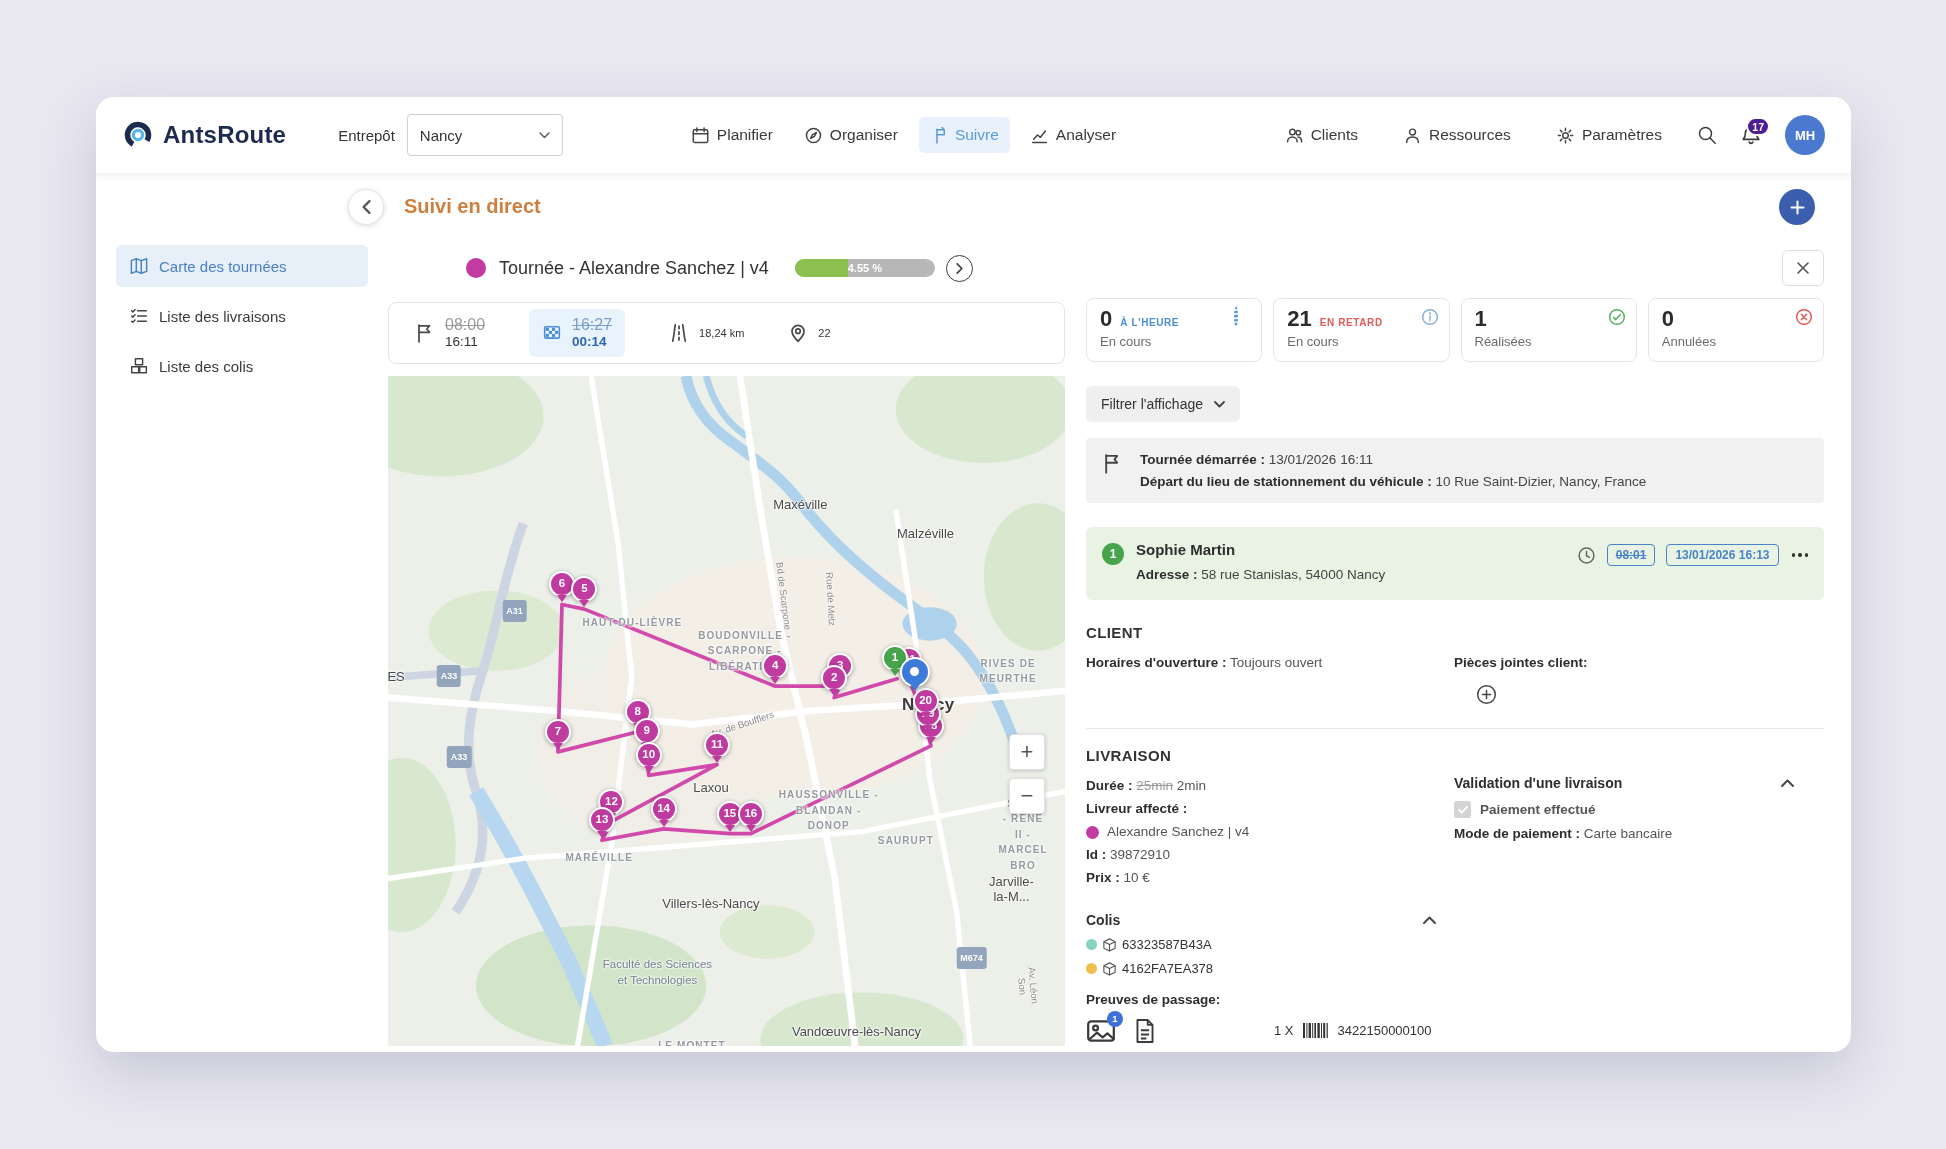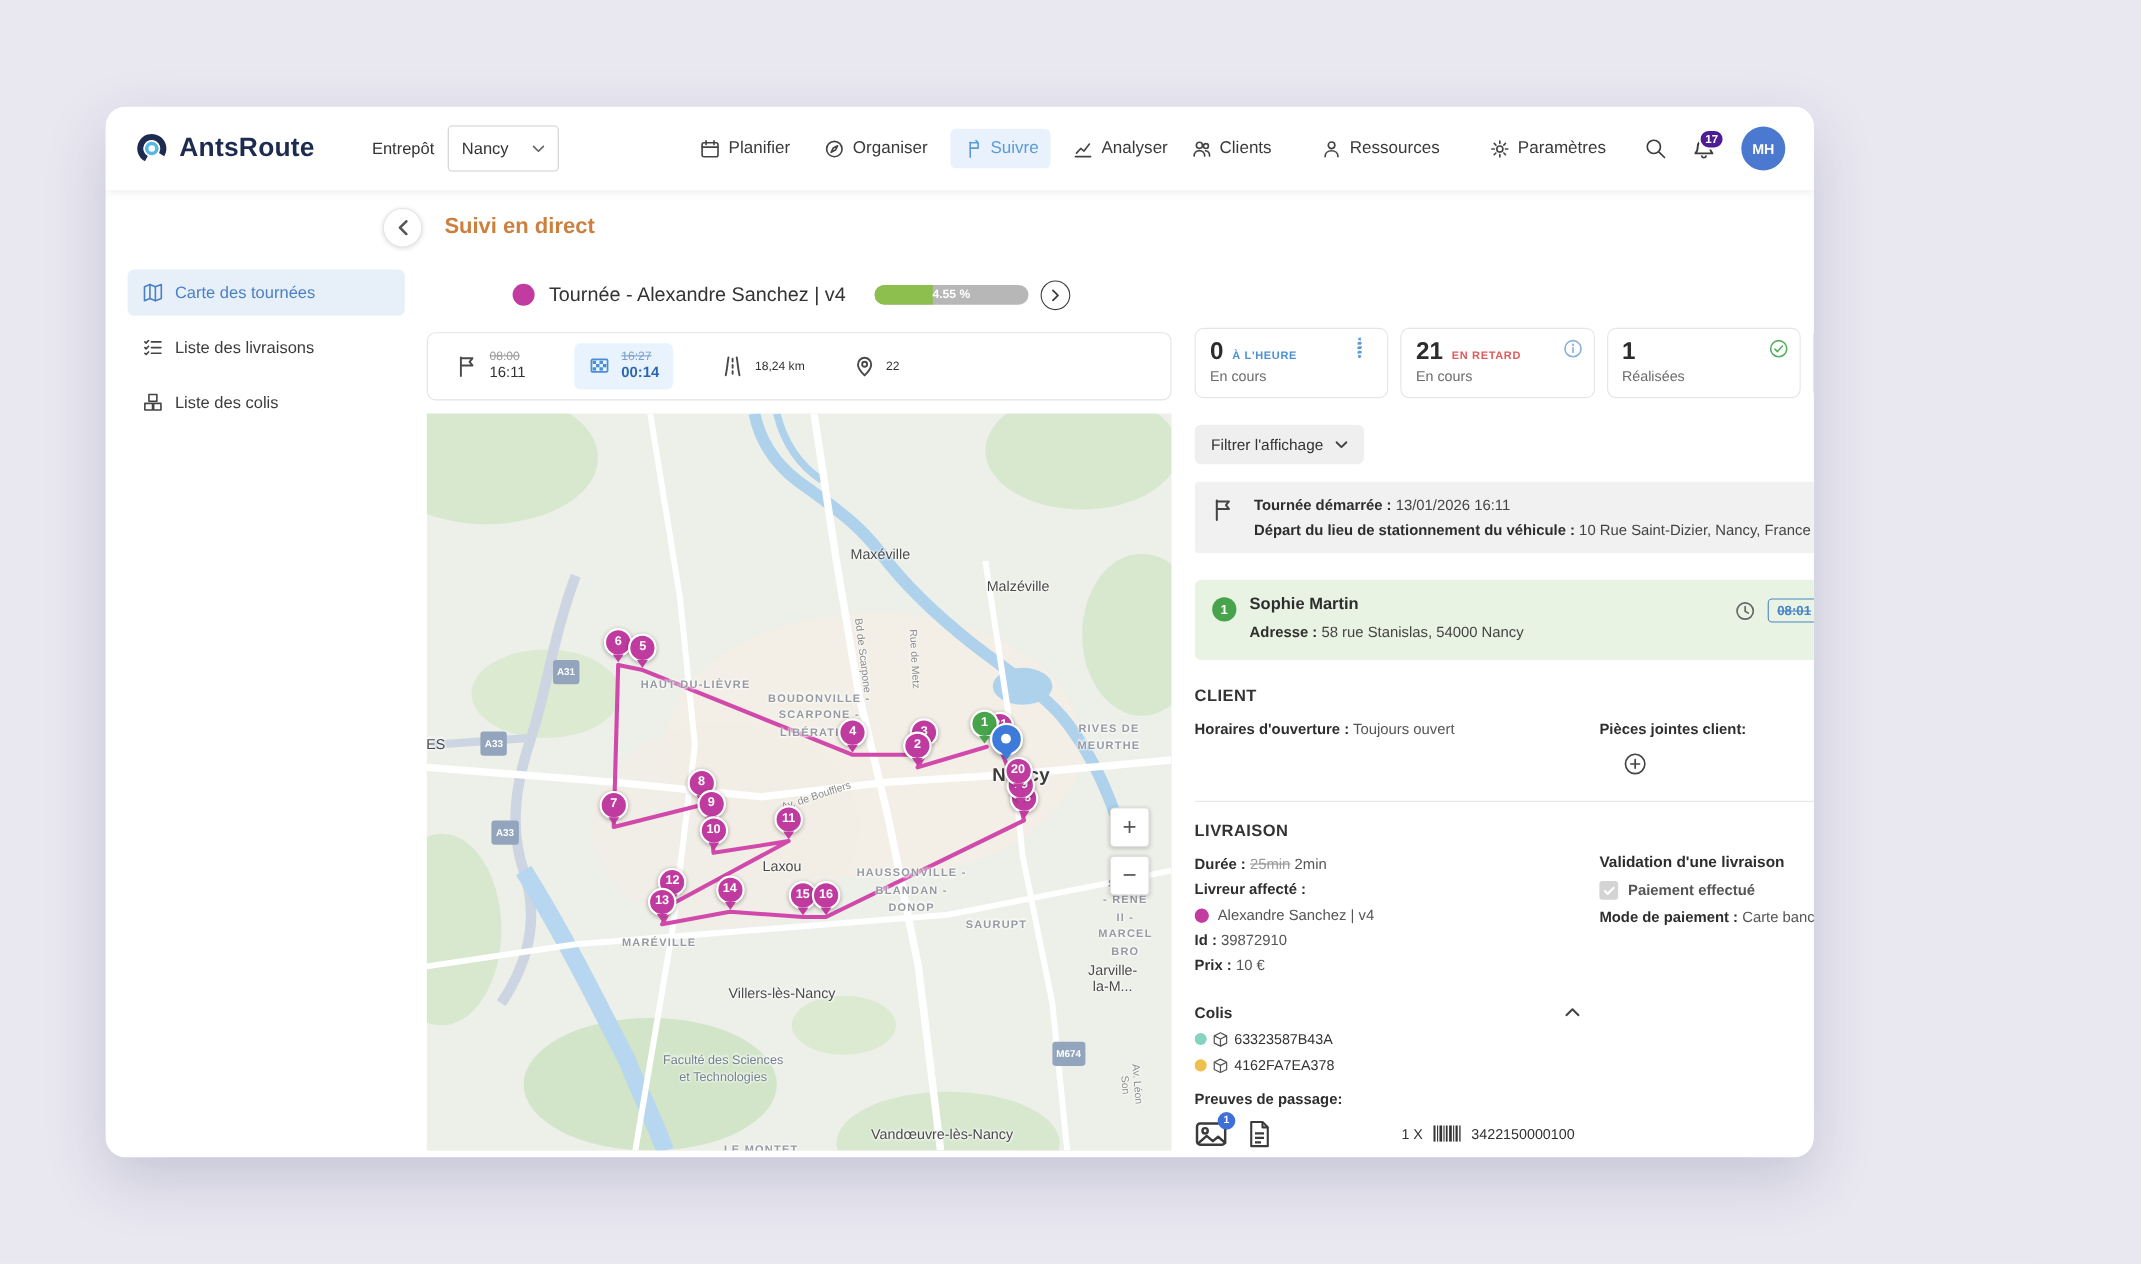--- a/index.html
+++ b/index.html
@@ -1,20 +1,20 @@
 <!DOCTYPE html>
 <html><head>
 <meta charset="utf-8">
 <style>
   html,body{margin:0;padding:0;overflow:hidden}
   body{width:1946px;height:1149px;background:#e9e8f1;font-family:"Liberation Sans",sans-serif;position:relative}
   *{box-sizing:border-box}
   svg{display:block}
 
-  .app-card{position:absolute;left:96px;top:97px;width:1553px;height:955px;background:#fff;border-radius:18px;
+  .app-card{position:absolute;left:96px;top:97px;width:1755px;height:955px;background:#fff;border-radius:18px;
     box-shadow:0 20px 55px rgba(40,40,90,.18);overflow:hidden}
 
   
   .topbar{position:absolute;left:0;top:0;right:0;height:76px;display:flex;align-items:center;padding:0 26px;
     background:#fff;box-shadow:0 2px 8px rgba(0,0,0,.08);z-index:20}
   .brand{display:flex;align-items:center;gap:9px;cursor:pointer}
   .brand-name{font-size:24px;font-weight:800;color:#1d2b50;letter-spacing:.2px}
   .wh-label{margin-left:52px;font-size:15px;color:#333}
   .wh-select{margin-left:12px;width:156px;height:42px;border:1px solid #cfcfcf;border-radius:4px;background:#fff;
     display:flex;align-items:center;justify-content:space-between;padding:0 12px;font-size:15px;color:#333;cursor:pointer}
@@ -60,21 +60,21 @@
   .next-btn svg{width:7px;height:11px;stroke:#3c3c3c;fill:none;stroke-width:1.8;stroke-linecap:round;stroke-linejoin:round}
   .close-btn{margin-left:auto;width:42px;height:36px;border:1px solid #ddd;border-radius:6px;background:#fff;
     display:flex;align-items:center;justify-content:center;cursor:pointer}
   .close-btn svg{width:12px;height:12px;stroke:#555;stroke-width:1.6;fill:none;stroke-linecap:round}
 
   
   .stats-bar{position:absolute;left:292px;top:205px;width:677px;height:62px;border:1px solid #e4e4e4;border-radius:8px;
     background:#fff;display:flex;align-items:center;padding:0 26px;gap:44px;z-index:4}
   .stat{display:flex;align-items:center;gap:10px}
   .stat svg{width:20px;height:20px;stroke:#4a4a4a;fill:none;stroke-width:1.4;stroke-linecap:round;stroke-linejoin:round;flex:none}
-  .stat .old{display:block;font-size:11px;color:#9a9a9a;text-decoration:line-through;line-height:1.2}
+  .stat .old{display:block;font-size:16px;color:#9a9a9a;text-decoration:line-through;line-height:1.2}
   .stat .new{display:block;font-size:13.5px;color:#333;line-height:1.25}
   .stat.highlight{background:#e9f3fd;border-radius:6px;padding:6px 13px}
   .stat.highlight svg{stroke:#4a8fd4}
   .stat.highlight .sq{fill:#4a8fd4;stroke:none}
   .stat.highlight .old{color:#7d9fc6}
   .stat.highlight .new{color:#2f66b0;font-weight:700}
   .stat .single{font-size:11px;color:#333}
 
   
   .status-cards{position:absolute;left:990px;top:201px;width:738px;height:64px;display:flex;gap:11px;z-index:4}

